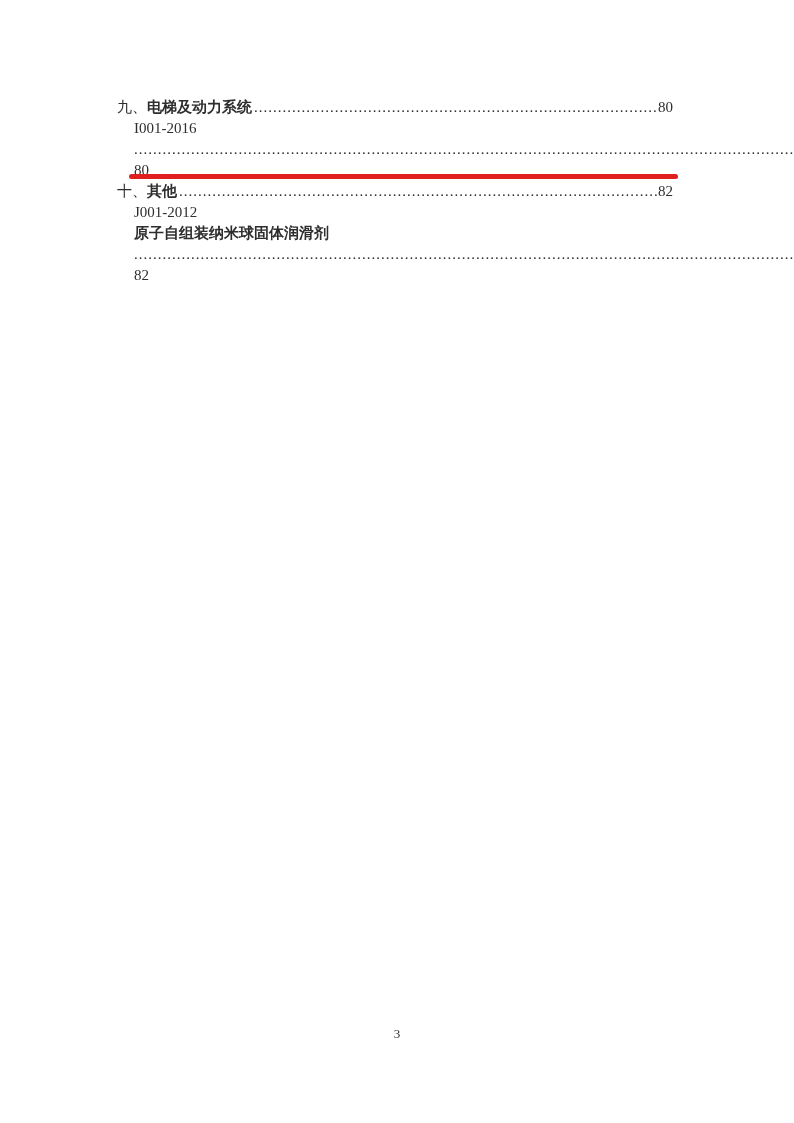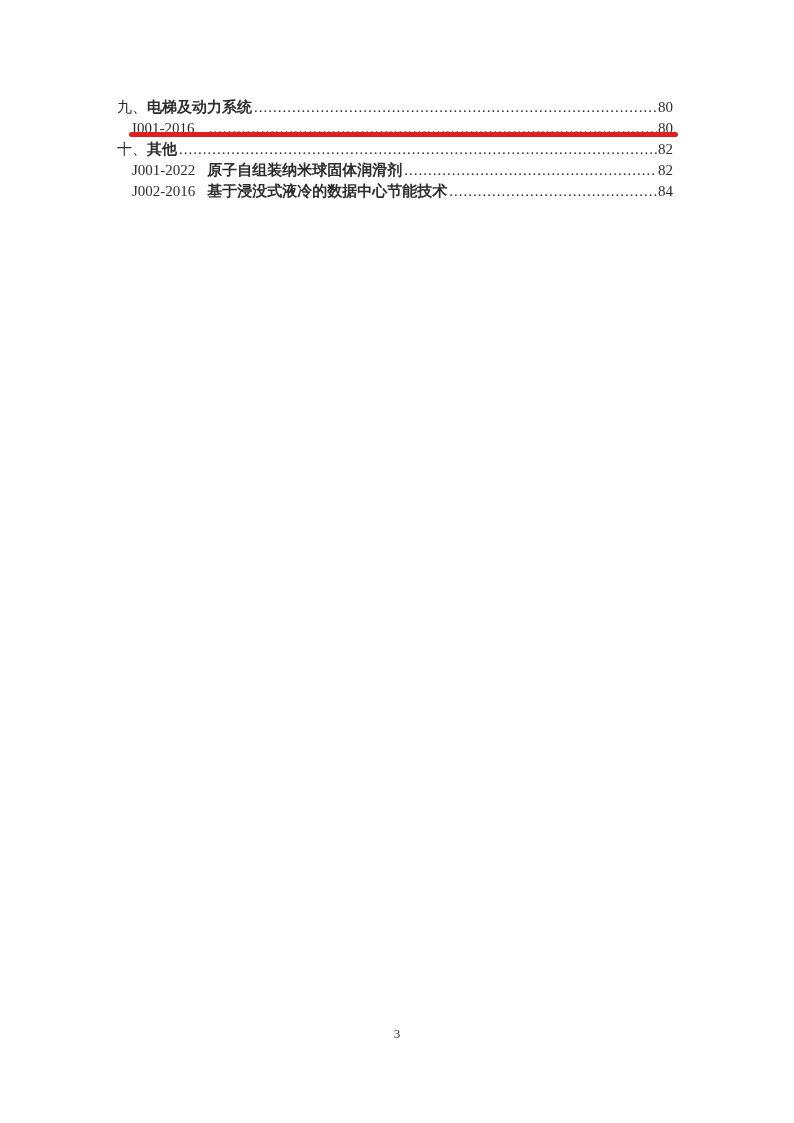--- a/index.html
+++ b/index.html
@@ -16,21 +16,21 @@
     left:117px; right:121px; top:97px;
   }
   .toc-row{
     display:flex;
     align-items:baseline;
     font-size:15px;
     line-height:21px;
     position:relative;
     white-space:nowrap;
   }
-  .toc-row.level2{padding-left:15px;}
+  .toc-row.level2{padding-left:15px;flex-direction:column;}
   .num{flex:0 0 auto;}
   .code{flex:0 0 auto; margin-right:12px;}
   .title{flex:0 0 auto;font-weight:bold;}
   .dots{
     flex:1 1 auto;
     overflow:hidden;
     white-space:nowrap;
     margin:0 1px 0 2px;
     letter-spacing:1px;
   }
@@ -79,29 +79,21 @@
       <div class="toc-row level1">
     <span class="num">十、</span>
 
     <span class="title">其他</span>
     <span class="dots"></span>
     <span class="pageno">82</span>
 
   </div>
       <div class="toc-row level2">
 
-    <span class="code">J001-2022</span>
+    <span class="code">J001-2012</span>
     <span class="title">原子自组装纳米球固体润滑剂</span>
     <span class="dots"></span>
     <span class="pageno">82</span>
-
-  </div>
-      <div class="toc-row level2">
-
-    <span class="code">J002-2016</span>
-    <span class="title">基于浸没式液冷的数据中心节能技术</span>
-    <span class="dots"></span>
-    <span class="pageno">84</span>
 
   </div>
     </div>
   <div class="footer-pageno">3</div>
 </div>
 
 </body></html>

